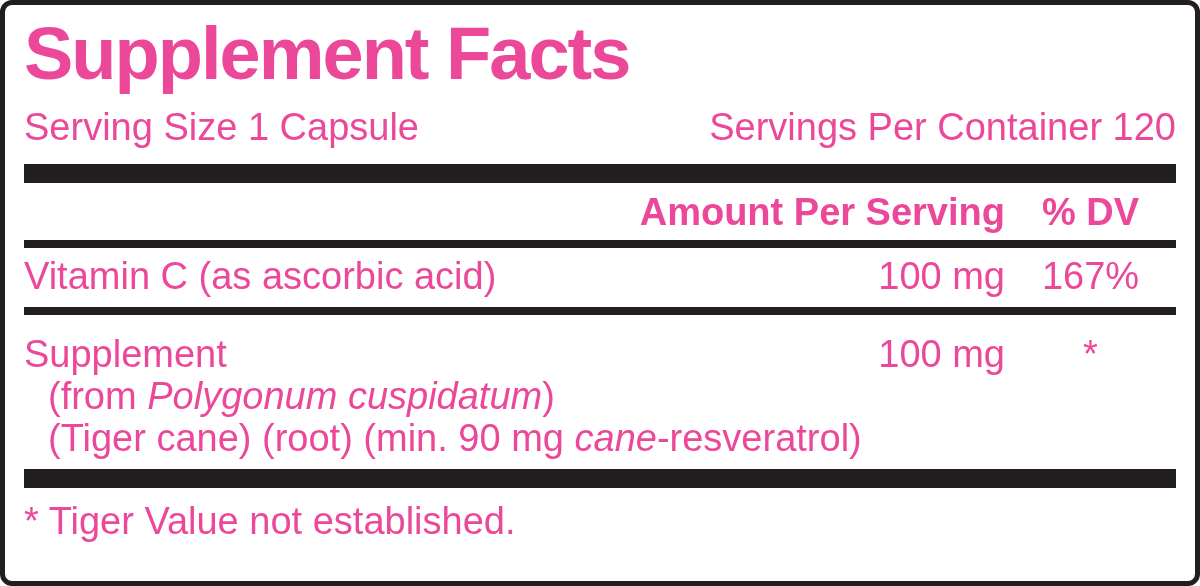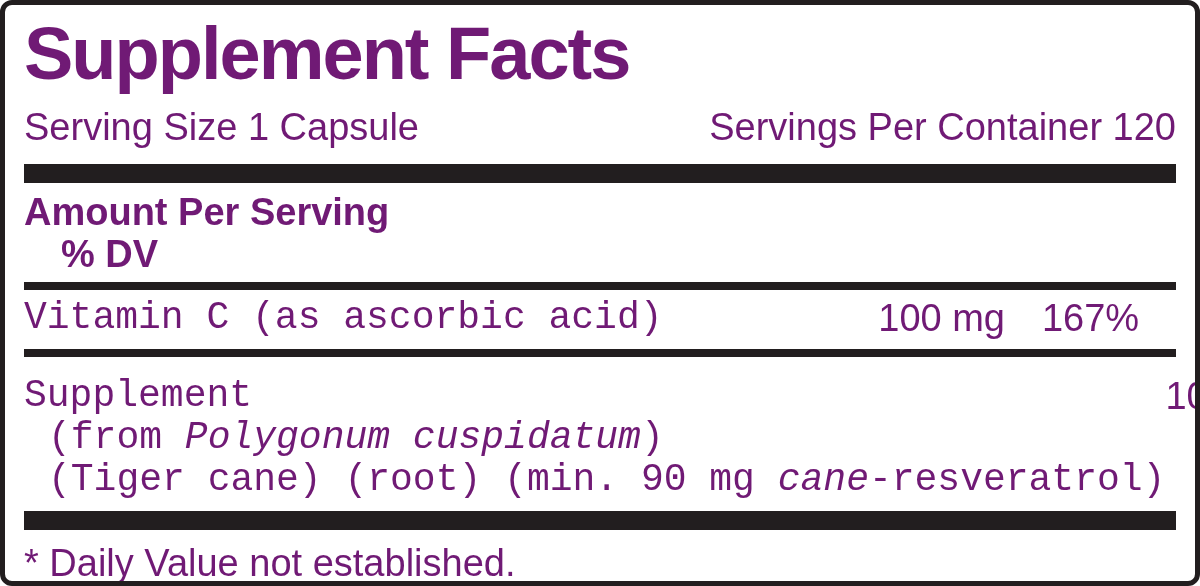--- a/index.html
+++ b/index.html
@@ -5,21 +5,21 @@
   html, body {
     margin: 0;
     padding: 0;
     background: #ffffff;
   }
   .facts-label {
     width: 1200px;
     height: 586px;
     box-sizing: border-box;
     background: #ffffff;
-    color: #701a75;
+    color: #ec4899;
     border: 5px solid #221e1f;
     border-radius: 12px;
     padding: 8px 19px 0 19px;
     overflow: hidden;
     font-family: "Liberation Sans", sans-serif;
   }
   .title {
     margin: 2px 0 0 0;
     font-size: 74px;
     font-weight: bold;
@@ -44,39 +44,38 @@
     height: 8px;
     background: #221e1f;
   }
   .header-row {
     display: flex;
     align-items: flex-start;
     font-size: 38px;
     font-weight: bold;
     line-height: 42px;
     padding: 8px 0 7px 0;
-    flex-direction: column;
   }
   .flex-spacer { flex: 1; }
   .amount-col { text-align: right; white-space: nowrap; }
   .dv-col {
     width: 171px;
     text-align: center;
     white-space: nowrap;
   }
   .dv-col.centered { text-align: center; }
   .nutrient-row {
     display: flex;
     align-items: flex-start;
     font-size: 38px;
     line-height: 42px;
   }
   .nutrient-row.vitc { padding: 7px 0 10px 0; }
   .nutrient-row.resv { padding: 18px 0 10px 0; }
-  .name-col { flex: 1; font-family: Liberation Mono, monospace; }
+  .name-col { flex: 1; }
   .detail-line {
     padding-left: 24px;
     white-space: nowrap;
   }
   .footnote {
     font-size: 38px;
     line-height: 42px;
     margin-top: 12px;
   }
   .resv-bar { margin-top: 0; }
@@ -120,15 +119,15 @@
       <div class="detail-line">
         <span>(Tiger cane) (root) (min. 90 mg </span><i>cane</i><span>-resveratrol)</span>
       </div>
     </div>
     <span class="amount-col">100 mg</span>
     <span class="dv-col centered">*</span>
   </div>
 
   <div class="bar-thick resv-bar"></div>
 
-  <div class="footnote">* Daily Value not established.</div>
+  <div class="footnote">* Tiger Value not established.</div>
 
 </div>
 
 </body></html>

